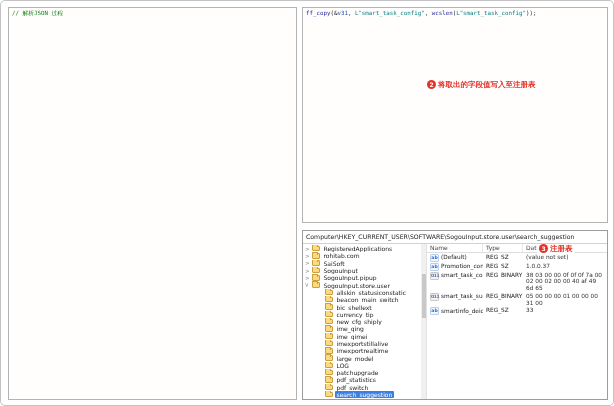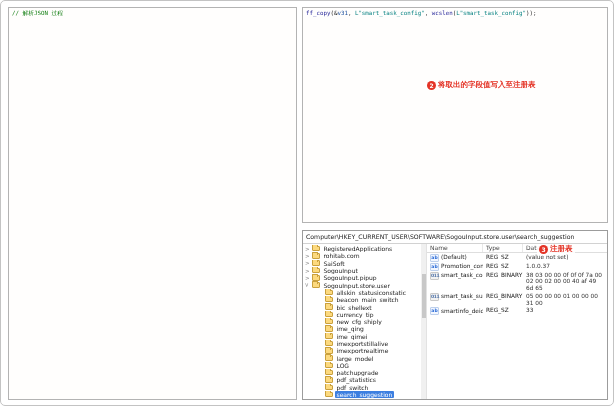--- a/index.html
+++ b/index.html
@@ -13,21 +13,21 @@
     font-family:"DejaVu Sans Mono",monospace;white-space:pre;color:#1d1d1d;padding:2px 3px}
   #leftCode{left:7px;top:6px;width:289px;height:393px;font-size:5.8px;line-height:7.05px}
   #rightCode{left:301px;top:6px;width:306px;height:216px;font-size:5.8px;line-height:6.9px}
   .cl{height:inherit}
   .tc{color:#0e7c0e}      
   .ts{color:#0a8383}      
   .tf{color:#28289a}      
   .tv{color:#1b4f9e}      
 
   
-  .annot{position:absolute;display:flex;align-items:center;gap:2px;z-index:5;
+  .annot{position:absolute;display:flex;gap:2px;z-index:5;
     color:#e43427;font-size:7.5px;font-weight:bold;background:rgba(255,255,255,.88);padding:0 2px;white-space:nowrap}
   .badge{display:inline-flex;align-items:center;justify-content:center;flex:0 0 auto;
     width:9px;height:9px;border-radius:50%;background:#e43427;color:#fff;font-size:6px;font-weight:bold}
   #a1{left:116px;top:155px}
   #a2{left:424px;top:79px}
   #a3{left:536px;top:243px}
 
   
   .regwin{position:absolute;left:301px;top:229px;width:306px;height:170px;background:#fff;
     border:1px solid #9c9c9c;display:flex;flex-direction:column}

